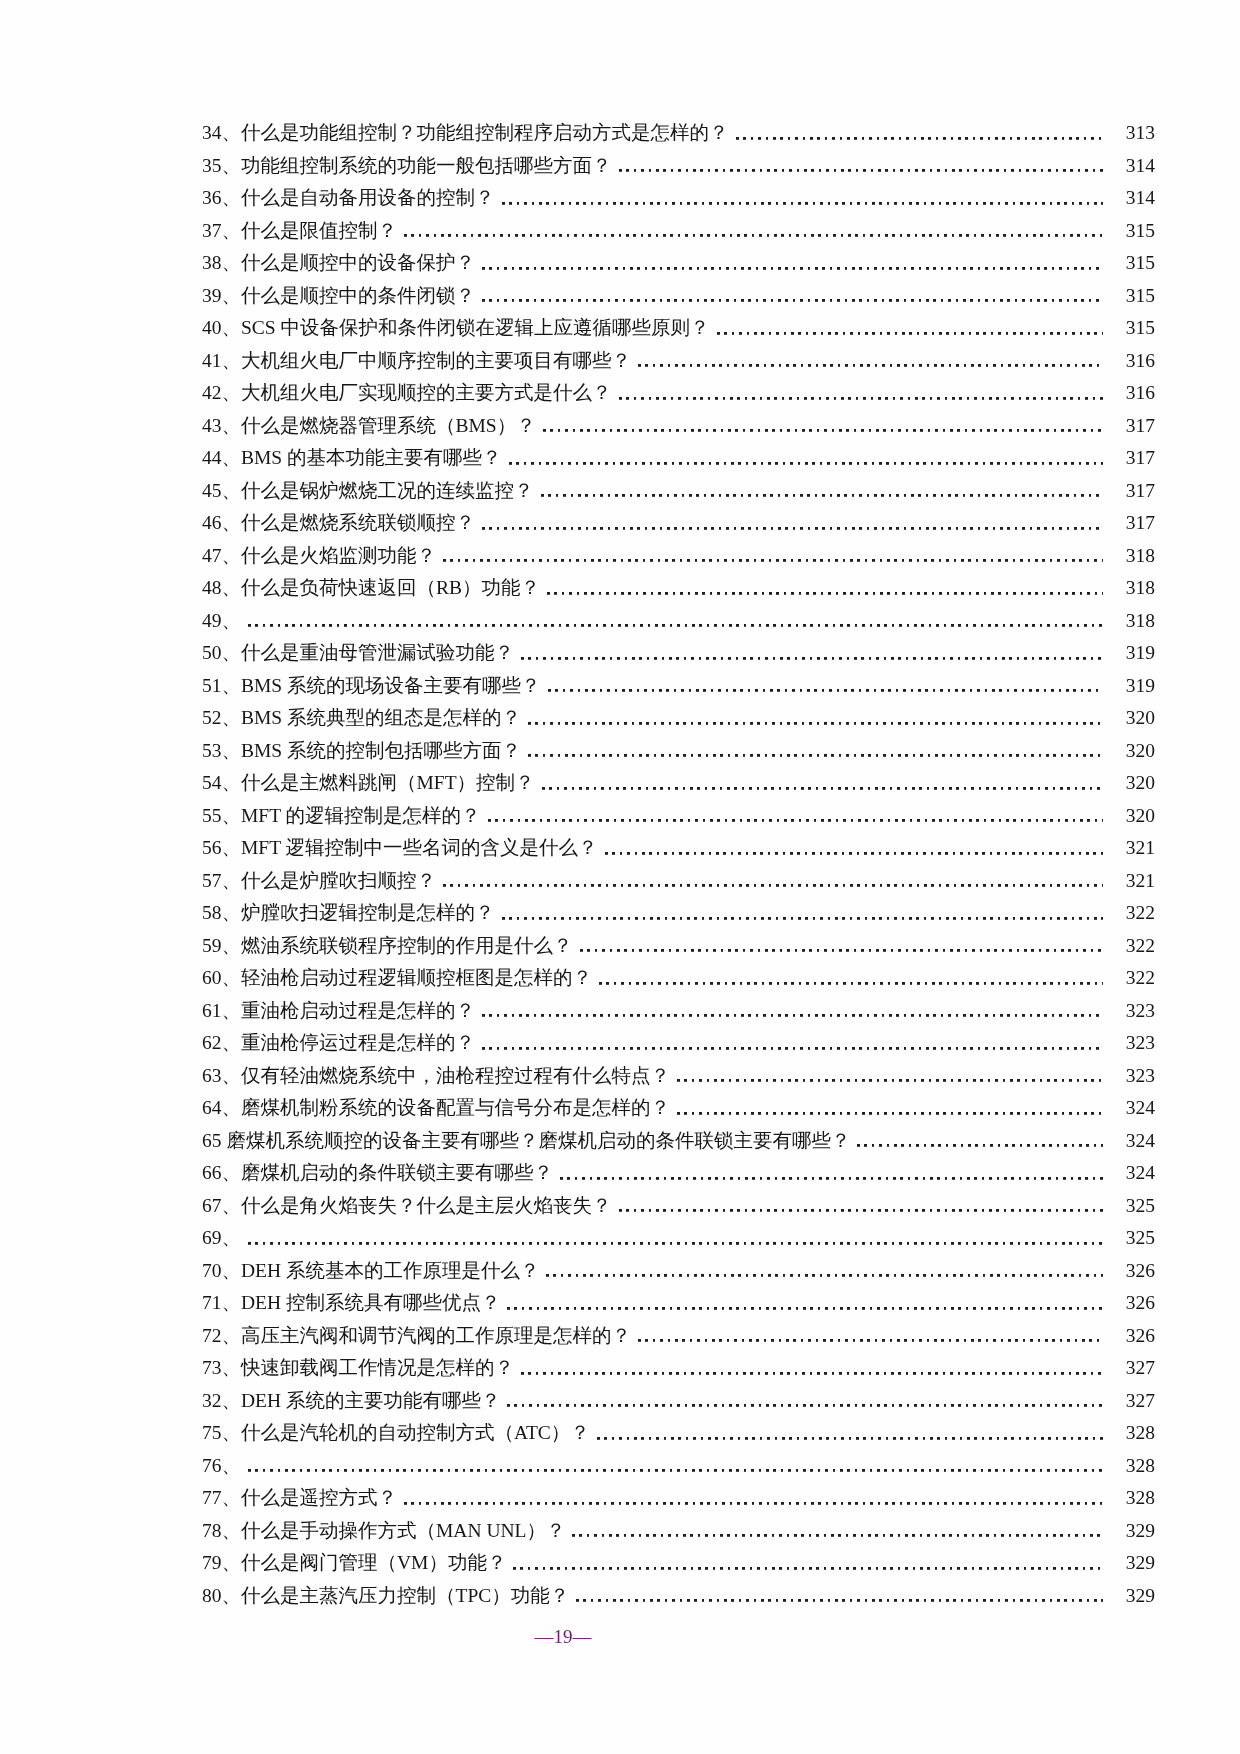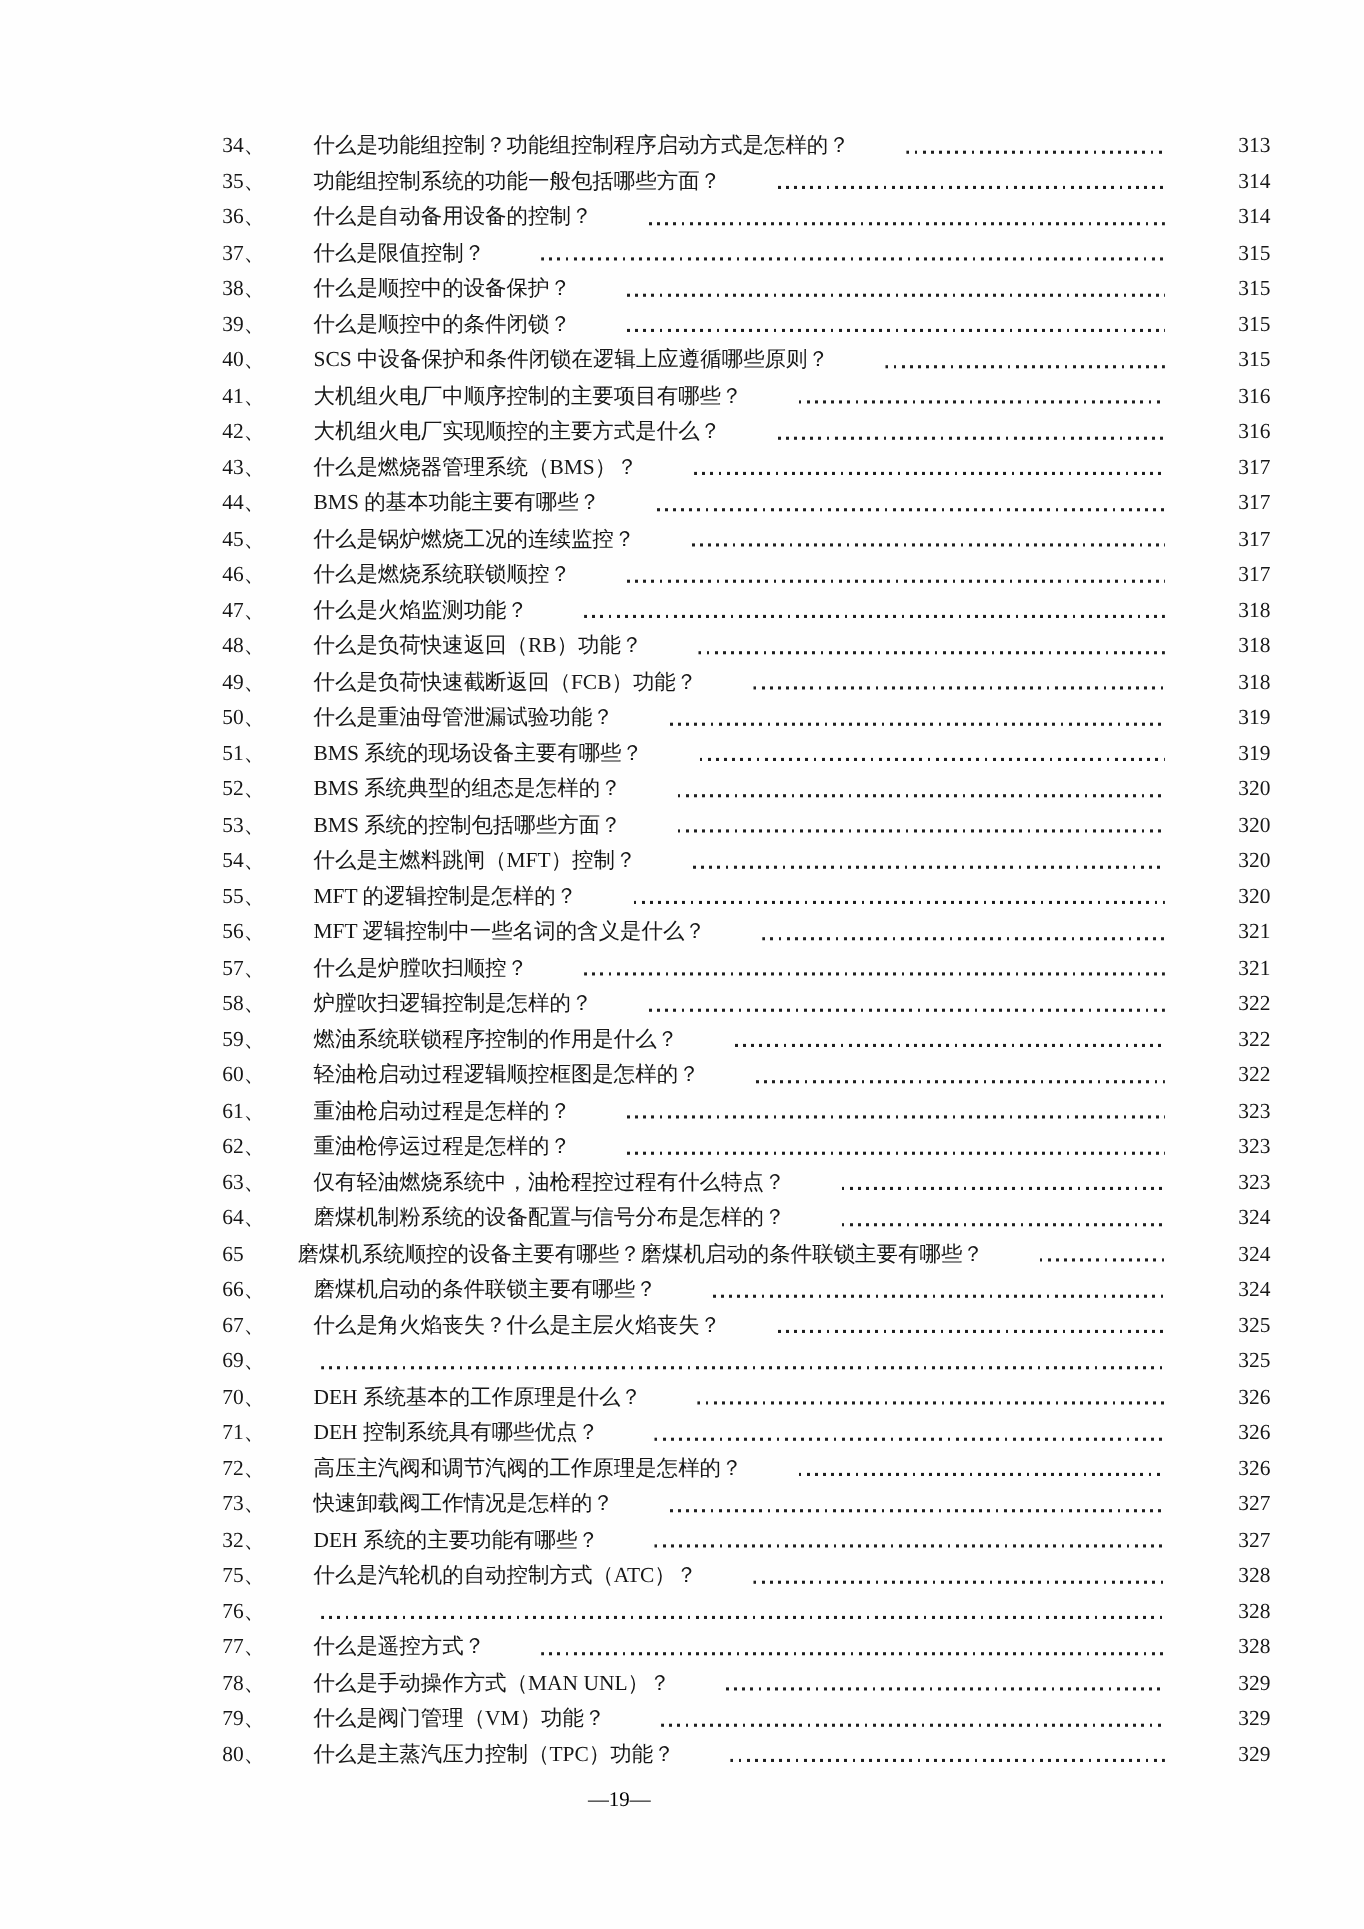--- a/index.html
+++ b/index.html
@@ -22,21 +22,20 @@
     left: 202px;
     right: 85px;
   }
   .toc-row {
     display: flex;
     align-items: flex-start;
     height: 32.5px;
     line-height: 32.5px;
     font-size: 19.5px;
     white-space: pre;
-    gap: 44px;
   }
   .toc-num {
     flex: none;
     white-space: pre;
   }
   .toc-title {
     flex: none;
     white-space: pre;
   }
   .leader {
@@ -61,21 +60,21 @@
     margin-left: 16px;
   }
   .footer {
     position: absolute;
     top: 1621px;
     left: 0;
     width: 1126px;
     text-align: center;
     font-size: 19px;
     line-height: 32px;
-    color: #000000;
+    color: #701a75;
   }
 </style>
 </head>
 <body>
 
 <div class="page">
 
   <div class="toc" id="toc-list">
     <div class="toc-row">
       <span class="toc-num">34、</span><span class="toc-title">什么是功能组控制？功能组控制程序启动方式是怎样的？</span>
@@ -161,21 +160,21 @@
       <span class="toc-page">318</span>
     </div>
 
     <div class="toc-row">
       <span class="toc-num">48、</span><span class="toc-title">什么是负荷快速返回（RB）功能？</span>
       <span class="leader"></span>
       <span class="toc-page">318</span>
     </div>
 
     <div class="toc-row">
-      <span class="toc-num">49、</span><span class="toc-title">什么是负荷快速截断返回（FCB）功能？</span>
+      <span class="toc-num">49、</span>
       <span class="leader"></span>
       <span class="toc-page">318</span>
     </div>
 
     <div class="toc-row">
       <span class="toc-num">50、</span><span class="toc-title">什么是重油母管泄漏试验功能？</span>
       <span class="leader"></span>
       <span class="toc-page">319</span>
     </div>
 

